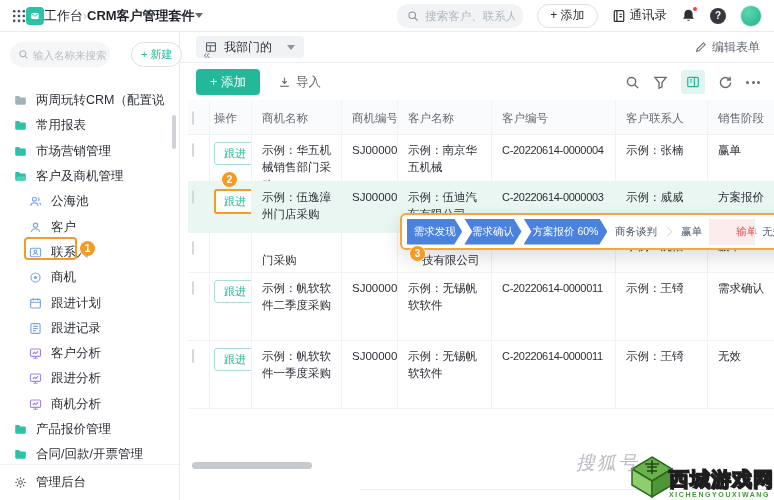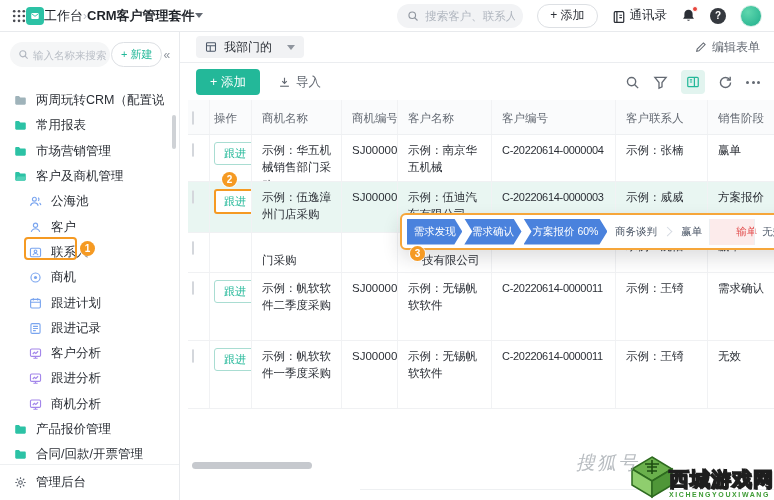--- a/index.html
+++ b/index.html
@@ -15,30 +15,30 @@
   .appicon { width:18px; height:18px; border-radius:4px; background:#2cc2a5; display:flex; align-items:center; justify-content:center; }
   .bc-text { font-size:13px; color:#1f2329; }
   .bc-sep { color:#c0c4cb; font-size:12px; }
   .bc-title { font-size:13px; font-weight:bold; color:#1f2329; }
   .caret { width:0; height:0; border-left:4px solid transparent; border-right:4px solid transparent; border-top:5px solid #646a73; }
   .tb-search { display:flex; align-items:center; gap:6px; width:126px; height:24px; border-radius:12px; background:#f2f3f5; padding:0 10px; }
   .tb-search input { border:none; outline:none; background:transparent; width:90px; font-size:11.5px; color:#2b2f36; font-family:"Liberation Sans",sans-serif; }
   .tb-search input::placeholder { color:#b0b6bf; }
   .pill-btn { height:24px; border:1px solid #dde0e4; border-radius:13px; background:#fff; padding:0 12px;
               font-size:12px; color:#2b2f36; display:flex; align-items:center; }
-  .tb-item { display:flex; align-items:flex-end; gap:4px; font-size:12.5px; color:#2b2f36; }
+  .tb-item { display:flex; align-items:center; gap:4px; font-size:12.5px; color:#2b2f36; }
   .bell-wrap { position:relative; display:flex; }
   .bell-dot { position:absolute; right:-2px; top:-2px; width:6px; height:6px; border-radius:50%; background:#e8453c; border:1px solid #fff; }
   .help-circle { width:16px; height:16px; border-radius:50%; background:#35393f; color:#fff; font-size:10px; font-weight:bold;
                  display:flex; align-items:center; justify-content:center; }
   .avatar { width:22px; height:22px; border-radius:50%; background:radial-gradient(circle at 35% 30%, #5fd7ae, #1fae8c); border:1px solid #d8efe7; }
 
   
   .sidebar { position:absolute; left:0; top:32px; bottom:0; width:180px; background:#fff; border-right:1px solid #e8eaed; z-index:5; }
-  .sb-search-row { display:flex; align-items:center; gap:1px; padding:10px 6px 4px 10px; }
+  .sb-search-row { display:flex; align-items:center; gap:21px; padding:10px 6px 4px 10px; }
   .sb-search { display:flex; align-items:center; gap:4px; width:100px; height:25px; border-radius:13px; background:#f5f6f7; padding:0 8px; }
   .sb-search input { border:none; outline:none; background:transparent; width:74px; font-size:10.5px; color:#2b2f36; font-family:"Liberation Sans",sans-serif; }
   .sb-search input::placeholder { color:#b9bec6; }
   .sb-new { height:25px; border:1px solid #dde0e4; border-radius:13px; background:#fff; padding:0 9px;
             font-size:11px; color:#23b899; display:flex; align-items:center; white-space:nowrap; }
   .sb-collapse { color:#8f959e; font-size:12px; }
   .sb-list { position:absolute; left:0; right:0; top:56px; }
   .sb-item { height:25.3px; display:flex; align-items:center; gap:9px; padding-left:14px; font-size:12.5px; color:#2b2f36; cursor:default; }
   .sb-item.child { padding-left:29px; }
   .sb-label { white-space:nowrap; overflow:hidden; max-width:128px; }

